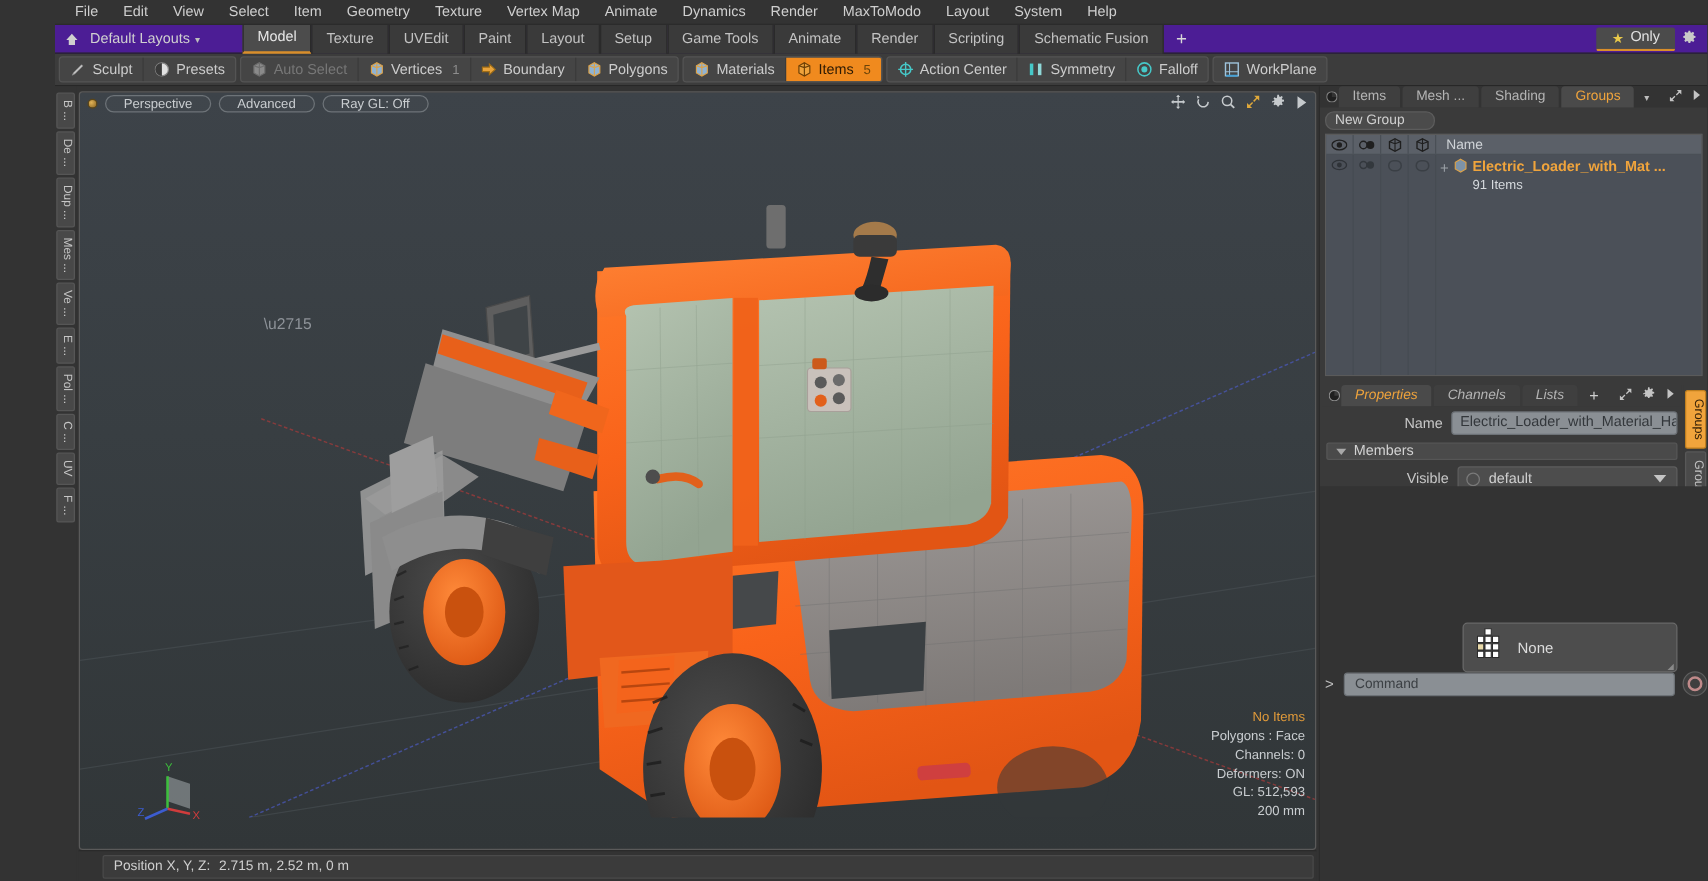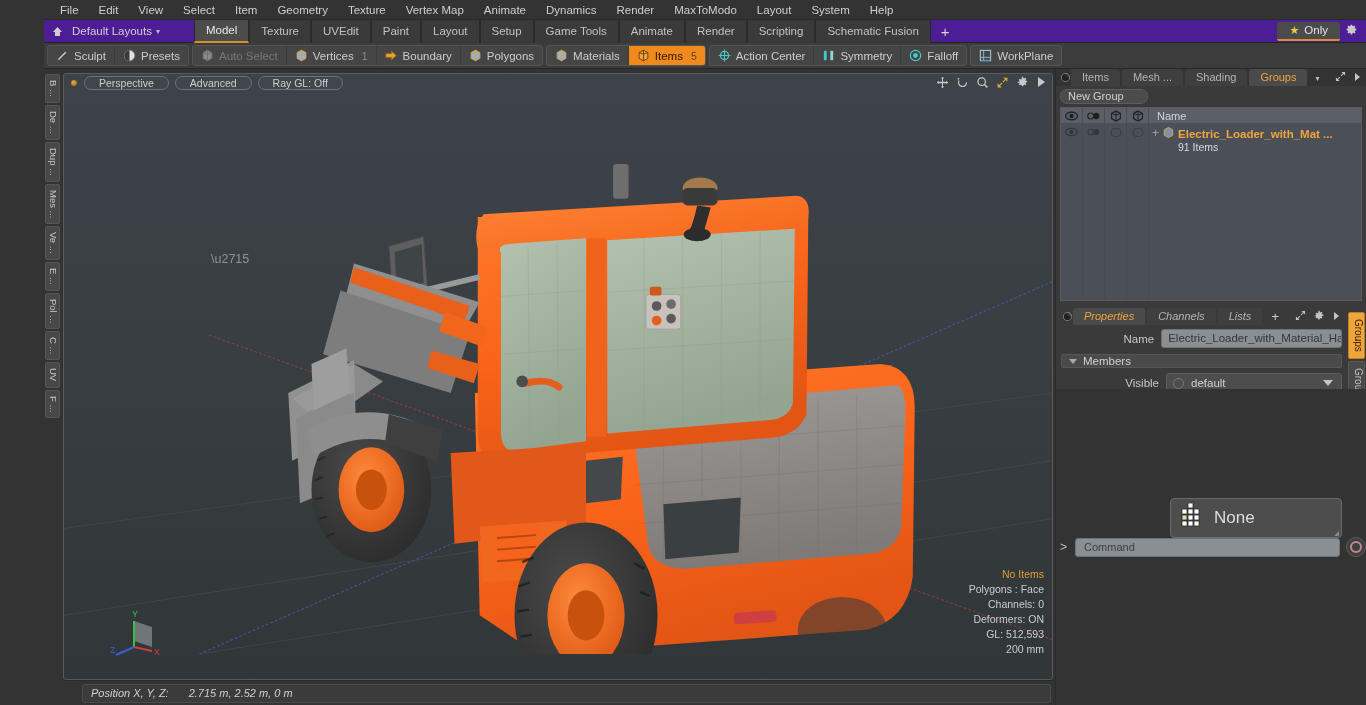--- a/index.html
+++ b/index.html
@@ -115,21 +115,21 @@
 
   
   .statusbar{
     flex:0 0 25px; height:25px; background:#333333; display:flex; align-items:center;
     border-top:1px solid #2a2a2a;
   }
   .sb-left{ width:17px; height:100%; }
   .sb-field{
     flex:1 1 auto; height:19px; margin:0 2px; background:#3b3b3b;
     border:1px solid #4a4a4a; border-radius:2px; display:flex; align-items:center;
-    padding:0 8px; color:#cfcfcf; font-size:11px; gap:20px;font-style:italic;
+    padding:0 8px; color:#cfcfcf; font-size:11px; gap:7px;
   }
   .sb-cmdwrap{
     width:316px; flex:0 0 316px; display:flex; align-items:center; gap:6px;
     padding:0 6px 0 2px; height:25px; background:#333;
   }
   .sb-gt{ color:#bdbdbd; font-size:12px; padding:0 2px;}
   .cmdinput{
     flex:1 1 auto; height:19px; background:#8a8f94; border:1px solid #6d7277;
     border-radius:3px; color:#3c4044; font-size:11px; padding:0 8px; line-height:17px;
   }
@@ -209,21 +209,21 @@
   .btnrow{ display:flex; justify-content:flex-end; padding:0 3px 0 0; margin-bottom:5px;}
   .pbtn{
     width:172px; height:22px; background:#4d4d4d; border:1px solid #616161; border-radius:4px;
     display:flex;align-items:center;justify-content:center; font-size:11.5px; color:#dcdcdc;
   }
   .pbtn.dim{ color:#7d7d7d; }
   .noneblock{
     width:172px;height:40px; background:#4d4d4d; border:1px solid #696969; border-radius:4px;
     display:flex; align-items:center; gap:10px; padding-left:7px; position:relative;
   }
-  .noneblock .nb-txt{ font-size:17px; color:#dcdcdc;}
+  .noneblock .nb-txt{ font-size:12px; color:#dcdcdc;}
   .nb-corner{ position:absolute; right:2px; bottom:1px; width:0;height:0;
     border-left:5px solid transparent; border-bottom:5px solid #8a8a8a;}
   .gobtn{
     width:42px;height:26px;background:#4a4a4a;border:1px solid #5e5e5e;border-radius:3px;
     display:flex;align-items:center;justify-content:center;color:#9fb0b8;font-size:12px;
     margin:4px 5px 0 auto;
   }
   
   .vright{ width:19px; flex:0 0 19px; background:#3a3a3a; padding-top:4px; display:flex; flex-direction:column; align-items:center;}
   .rvtab{

